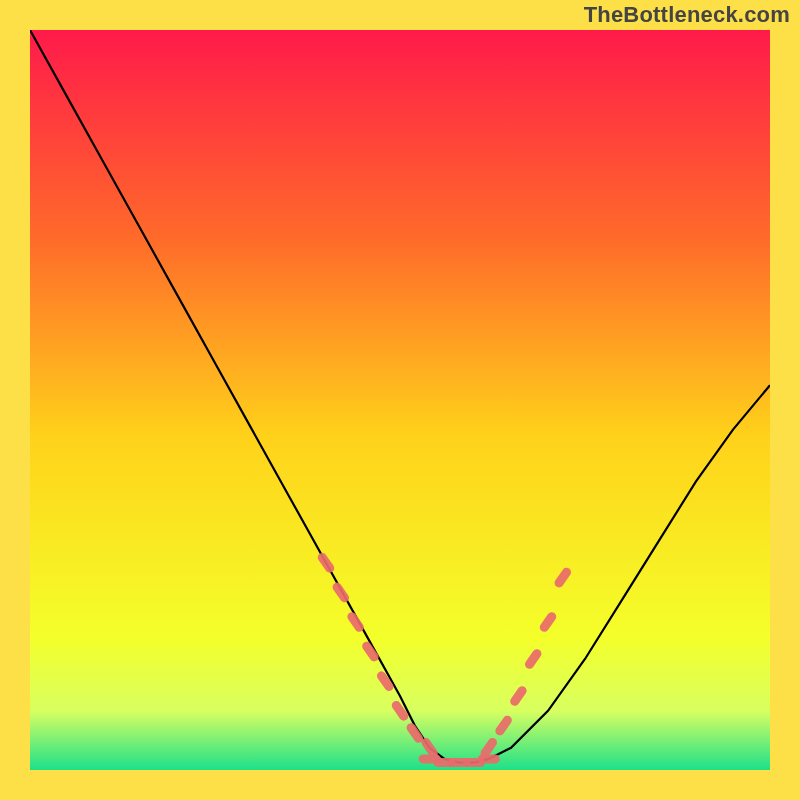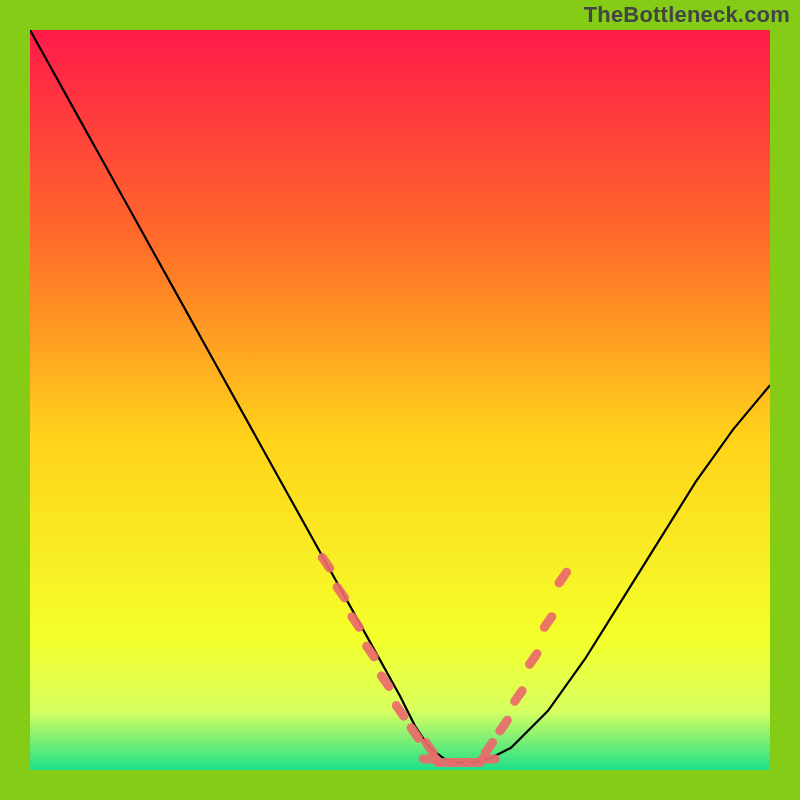--- a/index.html
+++ b/index.html
@@ -8,21 +8,21 @@
     background: #fff;
     width: 800px;
     height: 800px;
     overflow: hidden;
     font-family: Arial, Helvetica, sans-serif;
   }
   .frame {
     position: relative;
     width: 800px;
     height: 800px;
-    background: #84cc16;
+    background: #fde047;
   }
   .watermark {
     position: absolute;
     top: 2px;
     right: 10px;
     color: #444;
     font-size: 22px;
     font-weight: 600;
     z-index: 10;
     letter-spacing: 0.2px;

